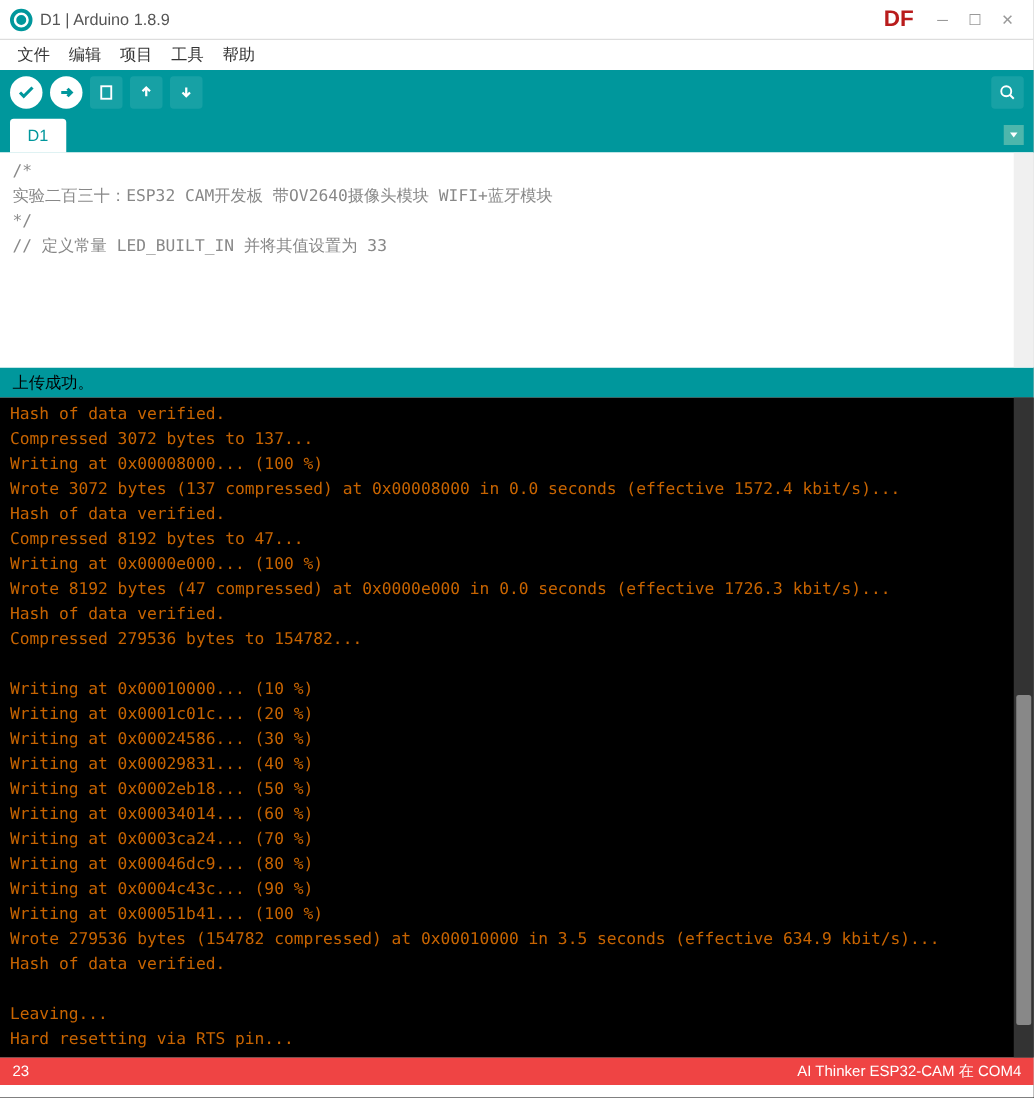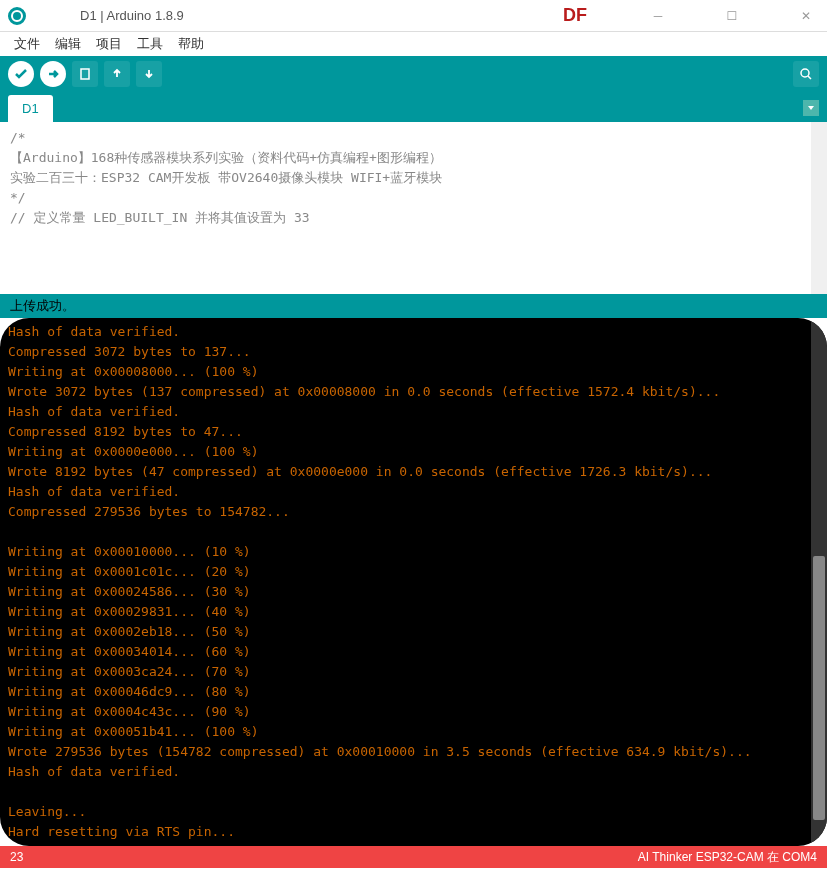--- a/index.html
+++ b/index.html
@@ -1,17 +1,17 @@
 <!DOCTYPE html>
 <html><head>
 <meta charset="utf-8">
 <style>
 * { margin: 0; padding: 0; box-sizing: border-box; }
 body { font-family: "Microsoft YaHei", Arial, sans-serif; font-size: 12px; background: #fff; width: 827px; height: 878px; overflow: hidden; }
-.titlebar { height: 32px; display: flex; align-items: center; padding: 0 8px; background: #fff; border-bottom: 1px solid #ddd; gap: 48px; }
+.titlebar { height: 32px; display: flex; align-items: center; padding: 0 8px; background: #fff; border-bottom: 1px solid #ddd; }
 .titlebar .app-icon { width: 18px; height: 18px; border-radius: 50%; background: #00979c; border: 2px solid #00979c; display: flex; align-items: center; justify-content: center; margin-right: 6px; }
 .titlebar .app-icon::after { content: ""; width: 8px; height: 8px; border: 2px solid #fff; border-radius: 50%; }
 .titlebar .title { color: #555; font-size: 13px; }
 .titlebar .spacer { flex: 1; }
 .titlebar .df { color: #b91c1c; font-weight: bold; font-size: 18px; margin-right: 10px; }
 .titlebar .winbtn { width: 26px; height: 26px; display: flex; align-items: center; justify-content: center; color: #999; cursor: pointer; }
 .menubar { height: 24px; display: flex; align-items: center; padding: 0 8px; gap: 3px; background: #fff; }
 .menubar .menu-item { padding: 2px 6px; color: #333; font-size: 13px; cursor: pointer; }
 .toolbar { height: 36px; background: #00979c; display: flex; align-items: center; padding: 0 8px; gap: 6px; }
 .toolbar .tbtn { width: 26px; height: 26px; border-radius: 3px; background: #17a1a5; display: flex; align-items: center; justify-content: center; cursor: pointer; }
@@ -21,21 +21,21 @@
 .toolbar .tspacer { flex: 1; }
 .tabbar { height: 30px; background: #00979c; display: flex; align-items: flex-end; padding: 0 8px; gap: 48px; }
 .tabbar .tab { background: #fff; padding: 6px 14px; border-radius: 3px 3px 0 0; font-size: 13px; color: #00979c; cursor: pointer; }
 .tabbar .tabspacer { flex: 1; }
 .tabbar .tabdrop { width: 16px; height: 16px; background: #4db6ac; display: flex; align-items: center; justify-content: center; cursor: pointer; margin-bottom: 6px; }
 .editor { height: 172px; background: #fff; padding: 6px 10px; font-family: Consolas, monospace; font-size: 13px; line-height: 20px; overflow-y: auto; position: relative; }
 .editor .comment { color: #888; }
 .editor .keyword { color: #00979c; }
 .editor-scroll { position: absolute; right: 0; top: 0; width: 16px; height: 100%; background: #f0f0f0; }
 .statusmsg { height: 24px; background: #00979c; color: #000000; font-size: 13px; padding: 0 10px; display: flex; align-items: center; }
-.console { height: 528px; background: #000; color: #c86400; font-family: Consolas, monospace; font-size: 13px; line-height: 20px; padding: 4px 8px; overflow-y: auto; white-space: pre; position: relative; border-radius: 29px; }
+.console { height: 528px; background: #000; color: #c86400; font-family: Consolas, monospace; font-size: 13px; line-height: 20px; padding: 4px 8px; overflow-y: auto; white-space: pre; position: relative; }
 .console-scroll { position: absolute; right: 0; top: 0; width: 16px; height: 100%; background: #333; }
 .console-scroll .thumb { position: absolute; left: 2px; right: 2px; top: 45%; height: 50%; background: #888; border-radius: 2px; }
 .bottombar { height: 22px; background: #ef4444; color: #fff; display: flex; align-items: center; padding: 0 10px; font-size: 12px; }
 .bottombar .bspacer { flex: 1; }
 </style>
 </head>
 <body>
 
 <div class="titlebar">
   <div class="app-icon"></div>
@@ -95,21 +95,20 @@
   <div class="tabspacer"></div>
   <div class="tabdrop">
       <svg width="10" height="10" viewBox="0 0 10 10">
         <path d="M2 3 L5 7 L8 3" fill="#fff"></path>
       </svg>
     </div>
 </div>
 
 <div class="editor">
 <div class="comment">/*</div>
-<div class="comment">  【Arduino】168种传感器模块系列实验（资料代码+仿真编程+图形编程）</div>
 <div class="comment">   实验二百三十：ESP32 CAM开发板 带OV2640摄像头模块 WIFI+蓝牙模块</div>
 <div class="comment">*/</div>
 <div></div>
 <div class="comment">// 定义常量 LED_BUILT_IN 并将其值设置为 33</div>
 <div class="editor-scroll"></div>
 </div>
 
 <div class="statusmsg">上传成功。</div>
 
 <div class="console"><span>Hash of data verified.

